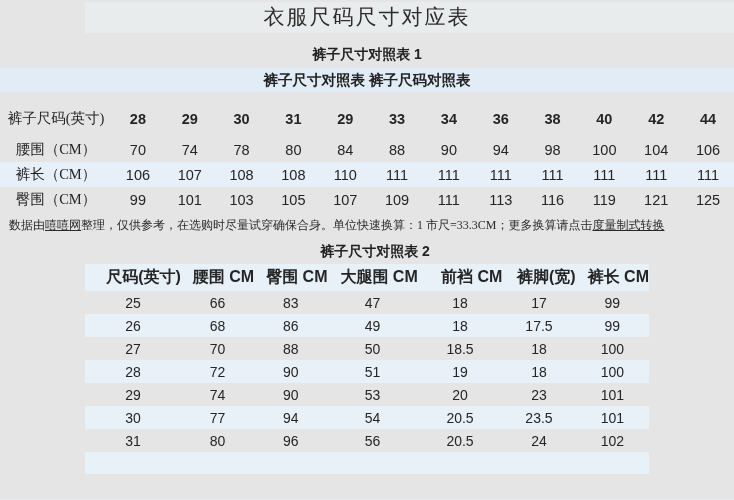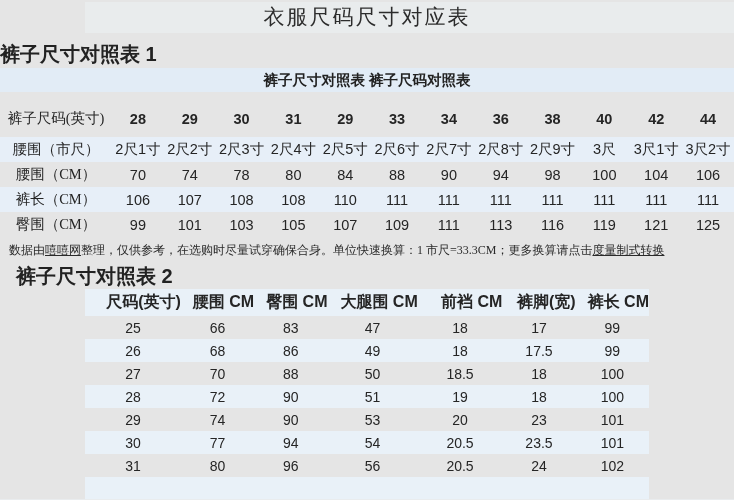--- a/index.html
+++ b/index.html
@@ -24,21 +24,21 @@
   .main-title {
     position: absolute; top: 2px; left: 0; width: 100%; height: 31px;
     line-height: 31px; text-align: center;
     font-family: "Liberation Serif", serif;
     font-size: 21px; font-weight: 400; letter-spacing: 2px; color: #2c2c2c;
   }
 
   
   .sub-heading {
     margin-top: 11px; height: 19px; line-height: 19px;
-    font-size: 20px; font-weight: bold; color: #222;
+    text-align: center; font-size: 14px; font-weight: bold; color: #222;
   }
   .band-heading {
     margin-top: 4px; height: 24px; line-height: 24px;
     background: #e2ecf6; text-align: center;
     font-size: 14.5px; font-weight: bold; color: #222;
   }
 
   
   table.t1 {
     width: 734px; margin-top: 8px;
@@ -125,35 +125,20 @@
           <th class="size">30</th>
           <th class="size">31</th>
           <th class="size">29</th>
           <th class="size">33</th>
           <th class="size">34</th>
           <th class="size">36</th>
           <th class="size">38</th>
           <th class="size">40</th>
           <th class="size">42</th>
           <th class="size">44</th>
-      </tr>
-      <tr class="stripe">
-        <td class="lbl">腰围（市尺）</td>
-        <td>2尺1寸</td>
-          <td>2尺2寸</td>
-          <td>2尺3寸</td>
-          <td>2尺4寸</td>
-          <td>2尺5寸</td>
-          <td>2尺6寸</td>
-          <td>2尺7寸</td>
-          <td>2尺8寸</td>
-          <td>2尺9寸</td>
-          <td>3尺</td>
-          <td>3尺1寸</td>
-          <td>3尺2寸</td>
       </tr>
       <tr>
         <td class="lbl">腰围（CM）</td>
         <td>70</td>
           <td>74</td>
           <td>78</td>
           <td>80</td>
           <td>84</td>
           <td>88</td>
           <td>90</td>

